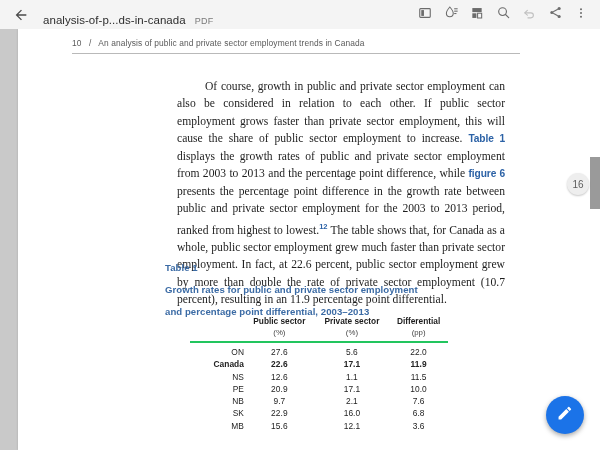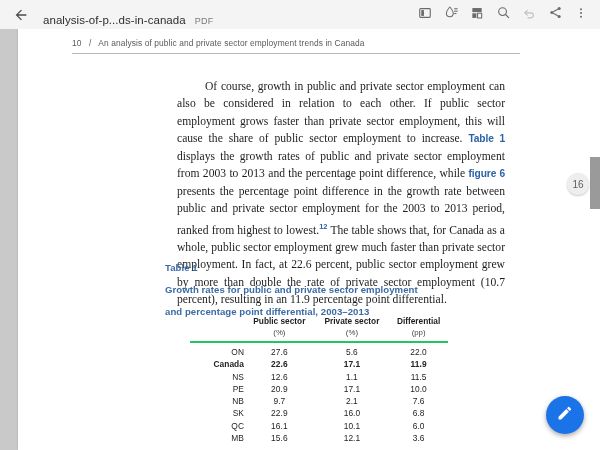--- a/index.html
+++ b/index.html
@@ -395,26 +395,20 @@
             <td class="num">2.1</td>
             <td class="num">7.6</td>
           </tr>
           <tr>
             <td class="reg">SK</td>
             <td class="num">22.9</td>
             <td class="num">16.0</td>
             <td class="num">6.8</td>
           </tr>
           <tr>
-            <td class="reg">QC</td>
-            <td class="num">16.1</td>
-            <td class="num">10.1</td>
-            <td class="num">6.0</td>
-          </tr>
-          <tr>
             <td class="reg">MB</td>
             <td class="num">15.6</td>
             <td class="num">12.1</td>
             <td class="num">3.6</td>
           </tr>
         </tbody>
     </table>
 
   </div>
 

